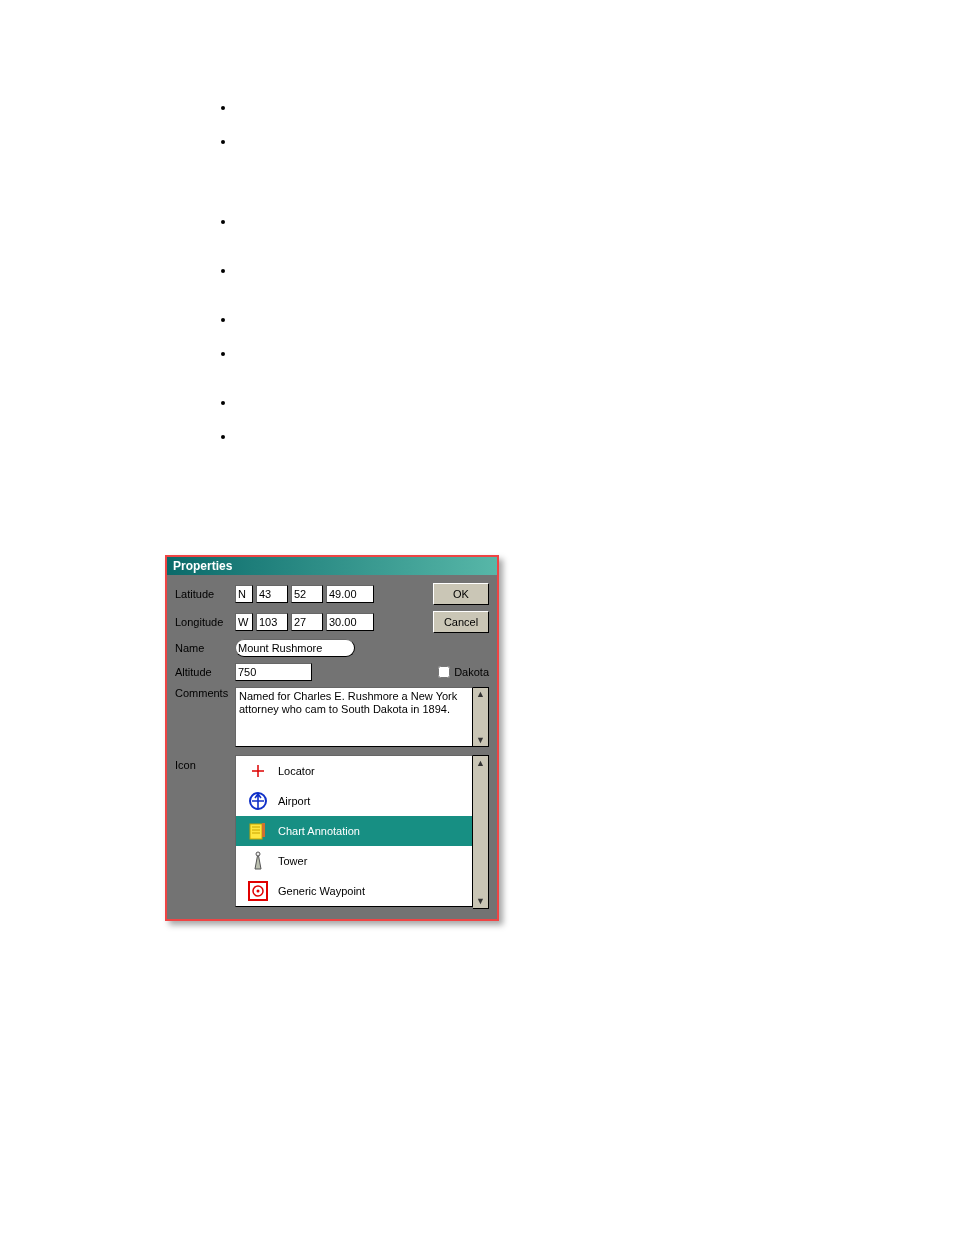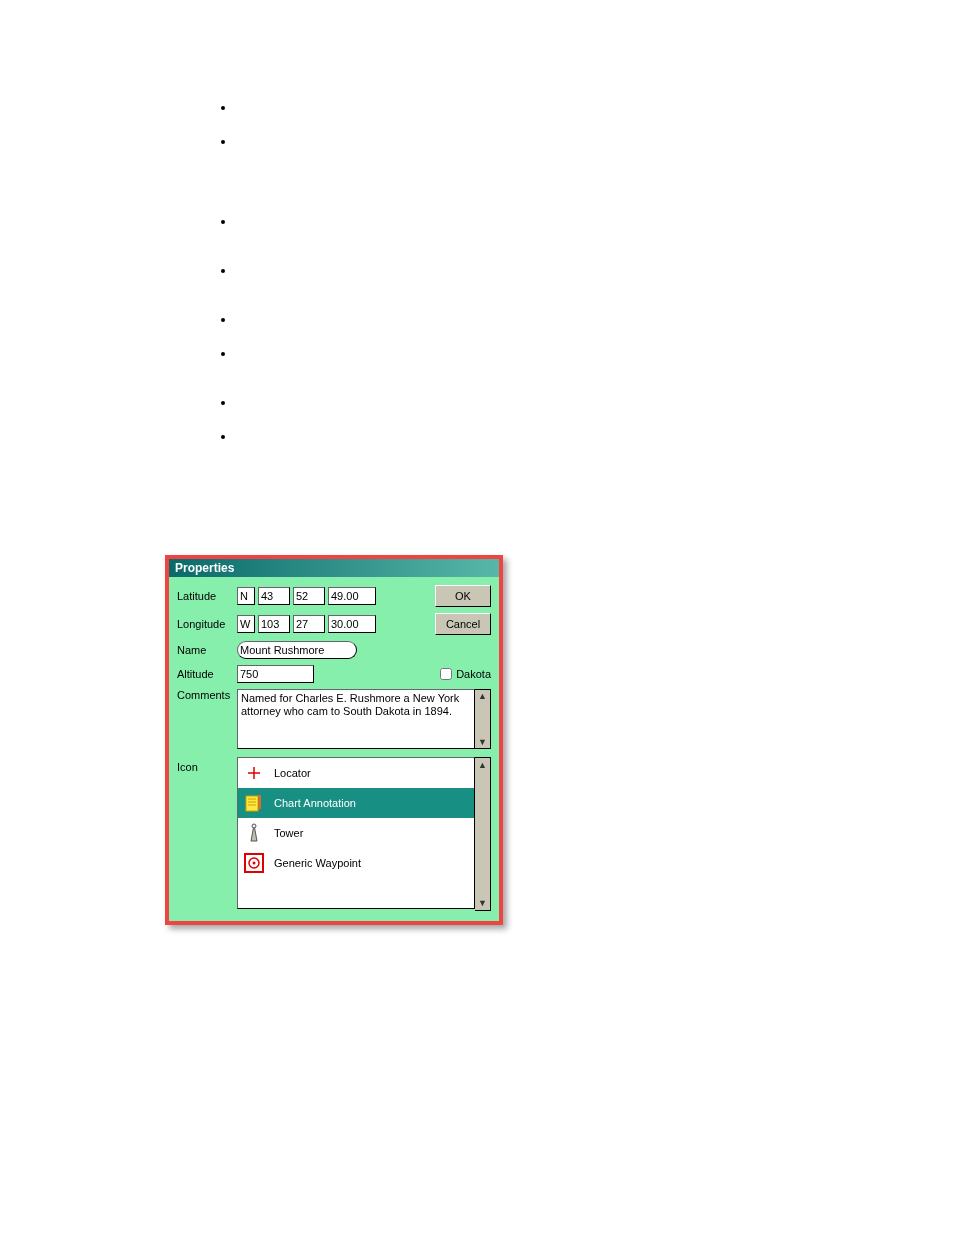--- a/index.html
+++ b/index.html
@@ -1,21 +1,21 @@
 <!DOCTYPE html>
 <html><head>
 <meta charset="utf-8">
 <style>
 html,body{margin:0;padding:0;background:#fff;font-family:"Tahoma","Segoe UI",Arial,sans-serif;font-size:12px;color:#000;}
 .page{width:954px;height:1235px;position:relative;}
 .doc{position:absolute;left:175px;top:100px;width:640px;}
 .bullets{list-style:disc;margin:0;padding:0 0 0 60px;}
 .bullets li{margin:0 0 18px 0;line-height:1.3;}
 .dialog-wrap{position:absolute;left:165px;top:555px;}
-.dialog{width:330px;background:#86efac;border:4px solid #ef4444;box-shadow:4px 4px 6px rgba(0,0,0,.35);font-size:11px;color:#000;}
+.dialog{width:330px;background:#737373;border:2px solid #ef4444;box-shadow:4px 4px 6px rgba(0,0,0,.35);font-size:11px;color:#000;}
 .titlebar{height:18px;line-height:18px;padding:0 6px;color:#fff;font-weight:bold;font-size:12px;background:linear-gradient(to right,#0a6a6a,#57b7a8);}
 .body{padding:8px 8px 10px 8px;}
 .row{display:flex;align-items:center;margin-bottom:6px;}
 .lbl{width:60px;flex:0 0 60px;}
 .field{display:inline-block;background:#fff;border:1px solid #000;border-top-color:#666;border-left-color:#666;height:18px;line-height:16px;padding:0 2px;box-sizing:border-box;font-size:11px;font-family:inherit;}
 .f-hemi{width:18px;margin-right:3px;}
 .f-deg{width:32px;margin-right:3px;}
 .f-min{width:32px;margin-right:3px;}
 .f-sec{width:48px;}
 .f-name{width:120px;border-radius:9px;}
@@ -25,21 +25,21 @@
 .chk{display:flex;align-items:center;gap:4px;}
 .chk input{width:12px;height:12px;margin:0;}
 .comments{display:flex;}
 .comments .ta-wrap{flex:1;display:flex;}
 .ta{flex:1;height:54px;background:#fff;border:1px solid #000;border-top-color:#666;border-left-color:#666;font-size:11px;font-family:inherit;padding:2px 3px;resize:none;line-height:1.2;}
 .sb{width:15px;background:#cac6b6;border:1px solid #000;border-left:0;display:flex;flex-direction:column;justify-content:space-between;align-items:center;}
 .sb .arr{font-size:9px;line-height:12px;color:#333;cursor:pointer;}
 .iconrow{display:flex;align-items:flex-start;margin-top:8px;}
 .iconlist{flex:1;display:flex;}
 .listbox{flex:1;background:#fff;border:1px solid #000;border-top-color:#666;border-left-color:#666;height:150px;overflow:hidden;}
-.li{display:flex;align-items:center;height:30px;padding:0 6px;gap:10px;cursor:pointer;}
+.li{display:flex;align-items:center;height:30px;padding:0 12px;gap:10px;cursor:pointer;}
 .li.sel{background:#178f83;color:#fff;}
 .li .ic{width:20px;height:20px;display:flex;align-items:center;justify-content:center;}
 .li .ic svg{display:block;}
 .sb2{width:15px;background:#cac6b6;border:1px solid #000;border-left:0;display:flex;flex-direction:column;justify-content:space-between;align-items:center;height:152px;}
 .sb2 .arr{font-size:9px;line-height:14px;color:#333;cursor:pointer;}
 </style>
 </head>
 <body>
 <div class="page">
 
@@ -112,20 +112,29 @@
             <div class="li">
               <span class="ic">
                 <svg width="16" height="16">
                       <line x1="8" y1="2" x2="8" y2="14" stroke="#d00" stroke-width="1.5"></line>
                       <line x1="2" y1="8" x2="14" y2="8" stroke="#d00" stroke-width="1.5"></line>
                     </svg>
               </span>
               <span>Locator</span>
             </div>
 
+            <div class="li">
+              <span class="ic">
+                <svg width="20" height="20">
+                      <circle cx="10" cy="10" r="8" fill="none" stroke="#1030c8" stroke-width="2"></circle>
+                      <path d="M10 3 L10 17 M4 10 L16 10 M10 3 L7 7 M10 3 L13 7" stroke="#1030c8" stroke-width="1.6" fill="none"></path>
+                    </svg>
+              </span>
+              <span>Airport</span>
+            </div>
 
             <div class="li sel">
               <span class="ic">
                 <svg width="20" height="20">
                       <rect x="2" y="3" width="12" height="15" fill="#ffe640" stroke="#caa400"></rect>
                       <line x1="4" y1="6" x2="12" y2="6" stroke="#caa400"></line>
                       <line x1="4" y1="9" x2="12" y2="9" stroke="#caa400"></line>
                       <line x1="4" y1="12" x2="12" y2="12" stroke="#caa400"></line>
                       <rect x="14" y="2" width="3" height="14" fill="#d07030"></rect>
                     </svg>

